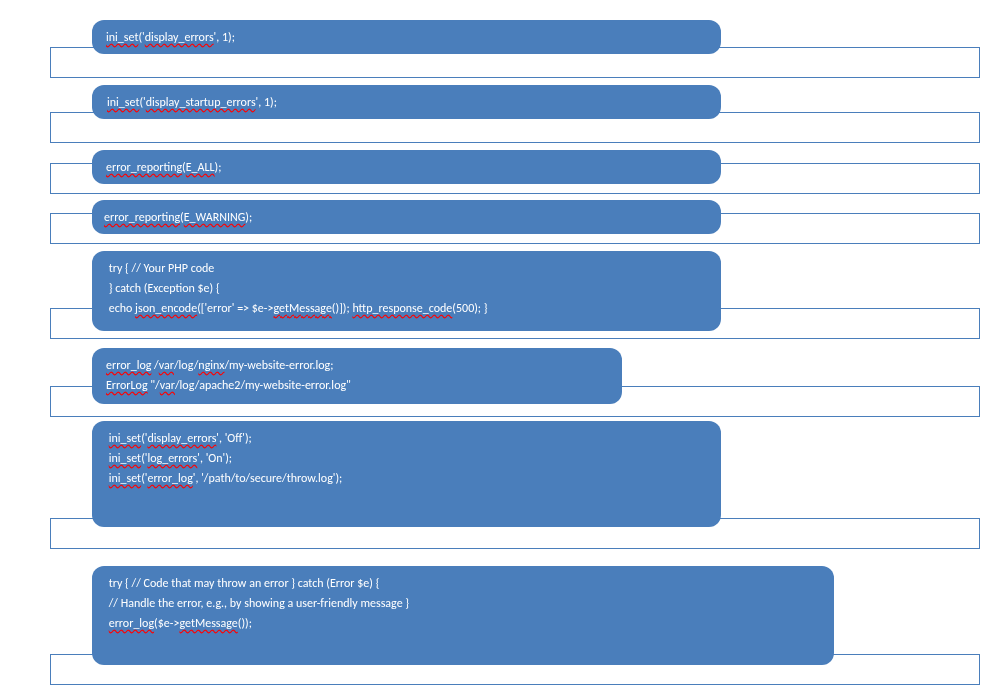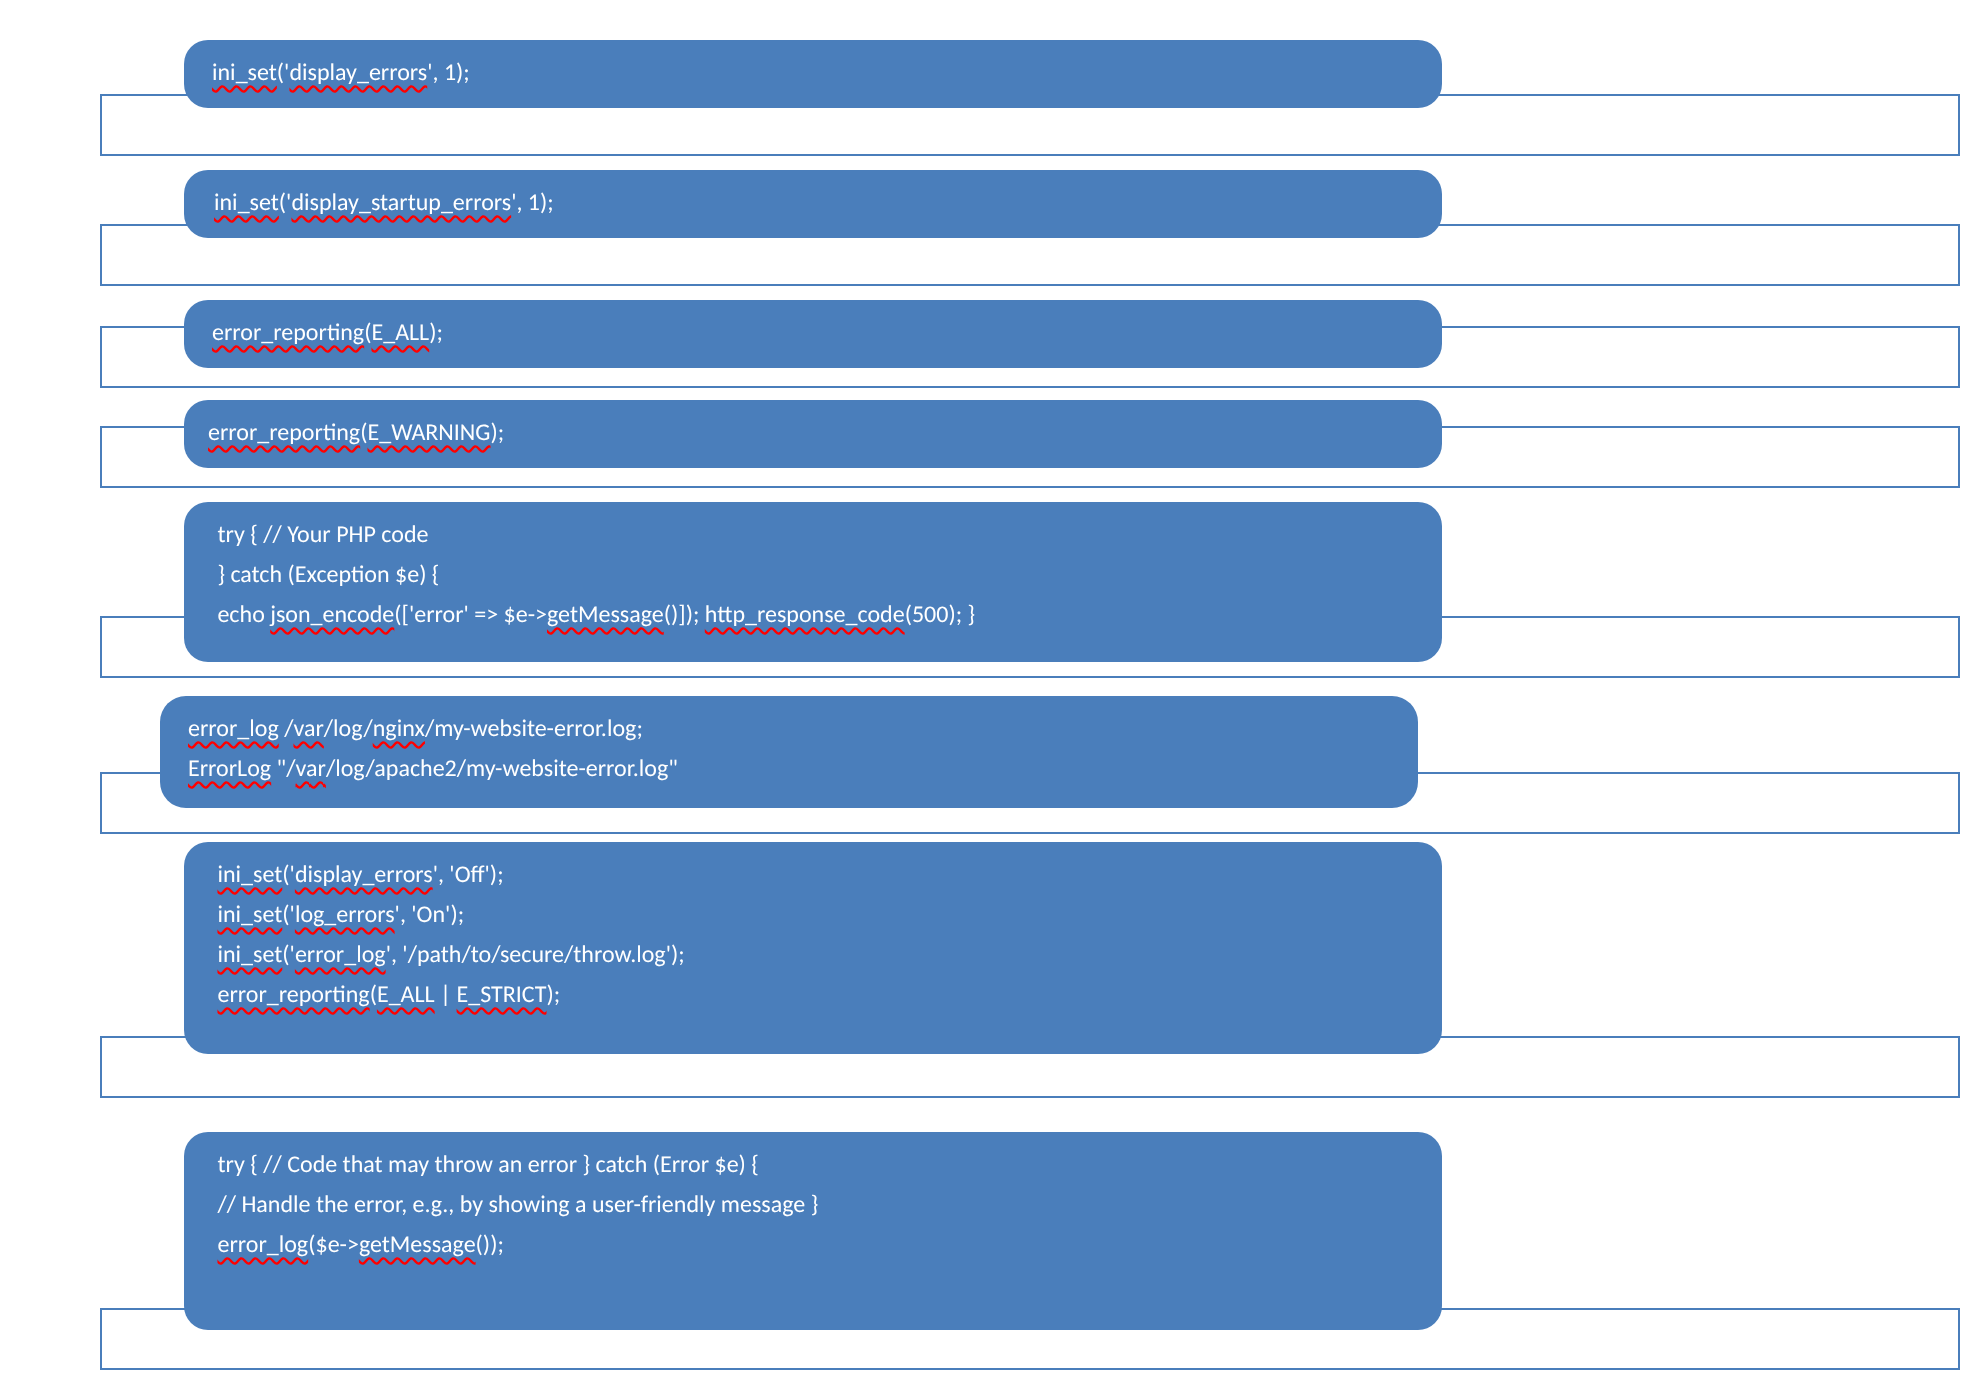--- a/index.html
+++ b/index.html
@@ -53,30 +53,29 @@
     <div class="box-blue" style="left: 92px; top: 200px; width: 629px; min-height: 34px; padding-left: 12px;">
       <div class="line"><span class="sq">error_reporting</span><span>(</span><span class="sq">E_WARNING</span><span>);</span></div>
     </div>
     <div class="box-outline" style="left: 50px; top: 308px; width: 930px; height: 31px;"></div>
     <div class="box-blue" style="left: 92px; top: 251px; width: 629px; min-height: 80px;">
       <div class="line"><span> try { // Your PHP code</span></div>
       <div class="line"><span> } catch (Exception $e) {</span></div>
       <div class="line"><span> echo </span><span class="sq">json_encode</span><span>(['error' =&gt; $e-&gt;</span><span class="sq">getMessage</span><span>()]); </span><span class="sq">http_response_code</span><span>(500); }</span></div>
     </div>
     <div class="box-outline" style="left: 50px; top: 386px; width: 930px; height: 31px;"></div>
-    <div class="box-blue" style="left: 80px; top: 348px; width: 629px; min-height: 56px; border-radius: 13px;">
+    <div class="box-blue" style="left: 92px; top: 348px; width: 530px; min-height: 56px;">
       <div class="line"><span class="sq">error_log</span><span> /</span><span class="sq">var</span><span>/log/</span><span class="sq">nginx</span><span>/my-website-error.log;</span></div>
       <div class="line"><span class="sq">ErrorLog</span><span> "/</span><span class="sq">var</span><span>/log/apache2/my-website-error.log"</span></div>
     </div>
     <div class="box-outline" style="left: 50px; top: 518px; width: 930px; height: 31px;"></div>
     <div class="box-blue" style="left: 92px; top: 421px; width: 629px; min-height: 106px;">
       <div class="line"><span> </span><span class="sq">ini_set</span><span>('</span><span class="sq">display_errors</span><span>', 'Off');</span></div>
       <div class="line"><span> </span><span class="sq">ini_set</span><span>('</span><span class="sq">log_errors</span><span>', 'On');</span></div>
       <div class="line"><span> </span><span class="sq">ini_set</span><span>('</span><span class="sq">error_log</span><span>', '/path/to/secure/throw.log');</span></div>
-      <div class="line"><span> </span><span class="sq">error_reporting</span><span>(</span><span class="sq">E_ALL</span><span> | </span><span class="sq">E_STRICT</span><span>);</span></div>
     </div>
     <div class="box-outline" style="left: 50px; top: 654px; width: 930px; height: 31px;"></div>
-    <div class="box-blue" style="left: 92px; top: 566px; width: 629px; min-height: 99px;">
+    <div class="box-blue" style="left: 92px; top: 566px; width: 742px; min-height: 99px;">
       <div class="line"><span> try { // Code that may throw an error } catch (Error $e) {</span></div>
       <div class="line"><span> // Handle the error, e.g., by showing a user-friendly message }</span></div>
       <div class="line"><span> </span><span class="sq">error_log</span><span>($e-&gt;</span><span class="sq">getMessage</span><span>());</span></div>
     </div>
   </div>
 
 </body></html>

